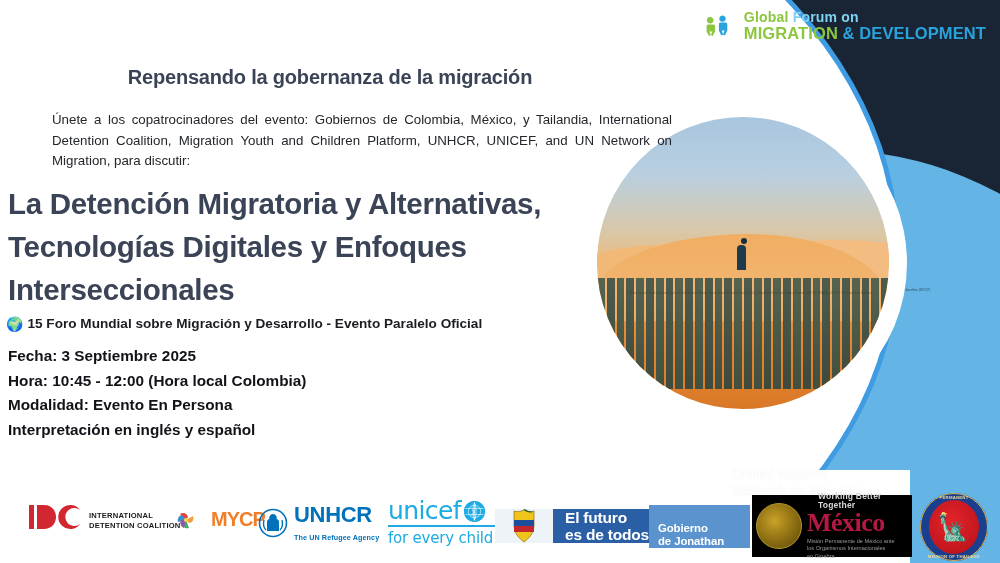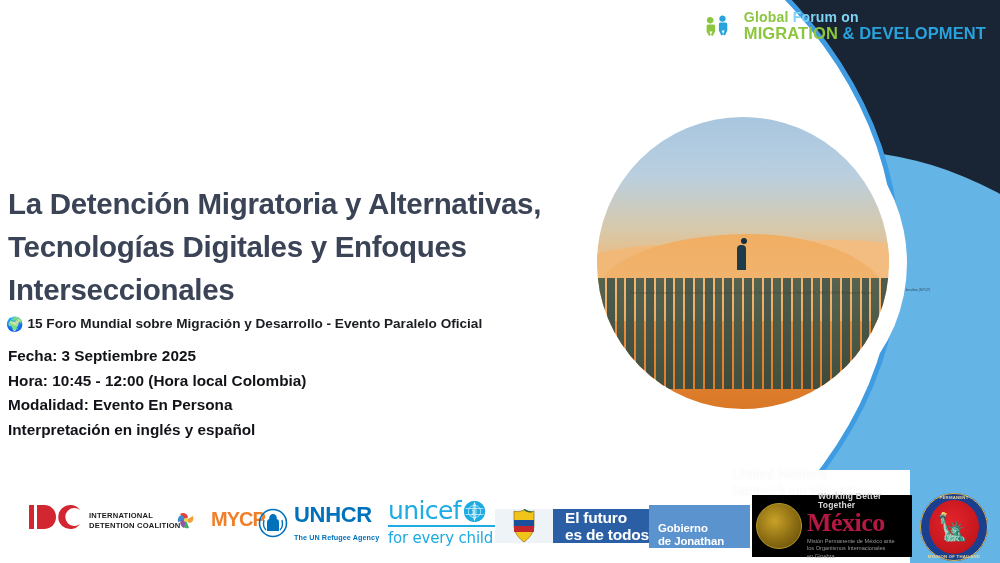--- a/index.html
+++ b/index.html
@@ -224,20 +224,22 @@
         <span></span>
         <span></span>
         <span></span>
         <span></span>
         <span></span>
     </div>
     <div class="ph-caption">Event co-sponsored by Governments of Colombia and Mexico, International Detention Coalition (IDC), Migration Youth and Children Platform (MYCP), UNHCR, UNICEF, UN Network on Migration.</div>
   </div>
   <div class="ph-credit" style="left:905px;top:288px;position:absolute;">Jonathan (MYCP)</div>
 
+  <div class="kicker">Repensando la gobernanza de la migración</div>
+  <div class="intro">Únete a los copatrocinadores del evento: Gobiernos de Colombia, México, y Tailandia, International Detention Coalition, Migration Youth and Children Platform, UNHCR, UNICEF, and UN Network on Migration, para discutir:</div>
   <div class="headline">La Detención Migratoria y Alternativas,  Tecnologías Digitales y Enfoques Interseccionales</div>
 
   <div class="forum-line">
     <span class="globe-emoji">🌍</span>
     <span>15 Foro Mundial sobre Migración y Desarrollo -  Evento Paralelo Oficial</span>
   </div>
 
   <div class="details">
     <div>Fecha: 3 Septiembre 2025</div>
     <div>Hora: 10:45 - 12:00 (Hora local Colombia)</div>

